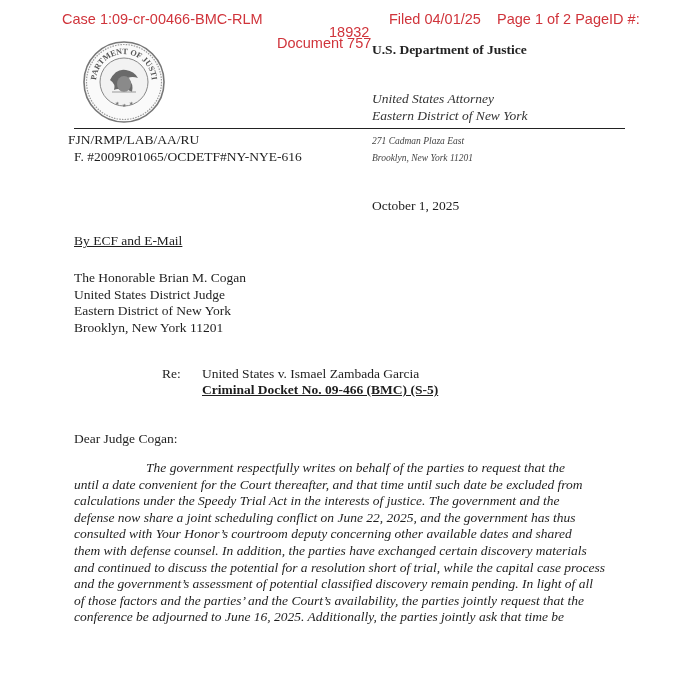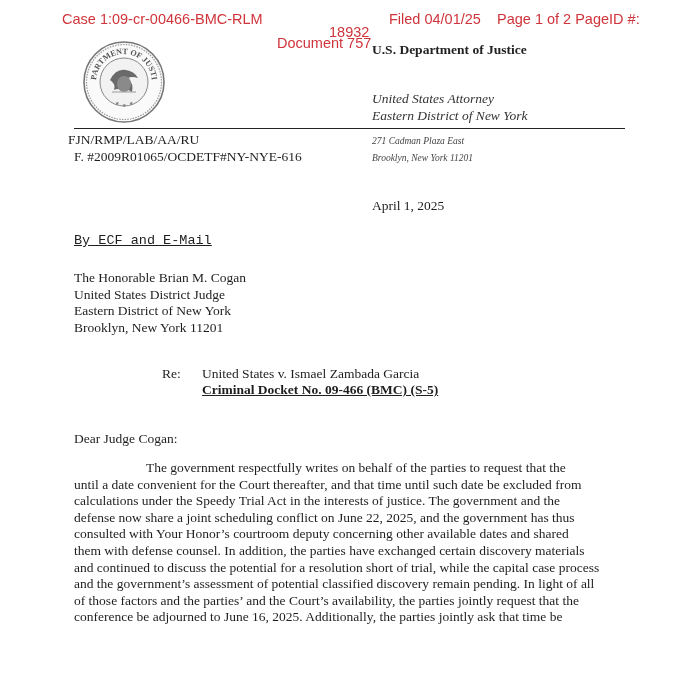--- a/index.html
+++ b/index.html
@@ -7,21 +7,21 @@
          font-family: "Liberation Serif", serif; color: #1a1a1a; }
   .abs { position: absolute; }
   .hdr { font-family: "Liberation Sans", sans-serif; color: #d0343b; font-size: 14.5px; line-height: 15px; white-space: nowrap; }
   .dept { font-size: 13.5px; font-weight: bold; color: #222; }
   .ital { font-style: italic; font-size: 13.5px; line-height: 17px; color: #333; }
   .smallital { font-style: italic; font-size: 9.5px; line-height: 16px; color: #444; }
   .body13 { font-size: 13.5px; line-height: 16.5px; color: #1e1e1e; }
   .rule { position: absolute; left: 74px; top: 128px; width: 551px; height: 1.3px; background: #222; }
   .u { text-decoration: underline; }
   .para { position: absolute; left: 74px; top: 460px; width: 560px; font-size: 13.5px; line-height: 16.6px; color: #1e1e1e; }
-  .para .line { display: block; white-space: nowrap; }
+  .para .line { display: block; white-space: nowrap; font-style: italic; }
   .para .indent { padding-left: 72px; }
 </style>
 </head>
 <body>
 
 <div class="abs hdr" style="left:62px; top:12px;">Case 1:09-cr-00466-BMC-RLM</div>
 <div class="abs hdr" style="left:277px; top:20px;margin-top:16px;">Document 757</div>
 <div class="abs hdr" style="left:329px; top:25px;">18932</div>
 <div class="abs hdr" style="left:389px; top:12px;">Filed 04/01/25</div>
 <div class="abs hdr" style="left:497px; top:12px;">Page 1 of 2 PageID #:</div>
@@ -51,23 +51,23 @@
 <div class="abs ital" style="left:372px; top:90px;">United States Attorney</div>
 <div class="abs ital" style="left:372px; top:107px;">Eastern District of New York</div>
 
 <div class="rule"></div>
 
 <div class="abs body13" style="left:60px; top:132px;margin-left:8px;">FJN/RMP/LAB/AA/RU</div>
 <div class="abs body13" style="left:74px; top:149px;">F. #2009R01065/OCDETF#NY-NYE-616</div>
 <div class="abs smallital" style="left:372px; top:133px;">271 Cadman Plaza East</div>
 <div class="abs smallital" style="left:372px; top:150px;">Brooklyn, New York 11201</div>
 
-<div class="abs body13" style="left:372px; top:198px;">April 1, 2025</div>
+<div class="abs body13" style="left:372px; top:198px;">October 1, 2025</div>
 
-<div class="abs body13 u" style="left:74px; top:233px;font-family:Liberation Mono, monospace;">By ECF and E-Mail</div>
+<div class="abs body13 u" style="left:74px; top:233px;">By ECF and E-Mail</div>
 
 <div class="abs body13" style="left:74px; top:270px;">
   <div>The Honorable Brian M. Cogan</div>
   <div>United States District Judge</div>
   <div>Eastern District of New York</div>
   <div>Brooklyn, New York 11201</div>
 </div>
 
 <div class="abs body13" style="left:162px; top:366px;">Re:</div>
 <div class="abs body13" style="left:202px; top:366px;">United States v. Ismael Zambada Garcia</div>

